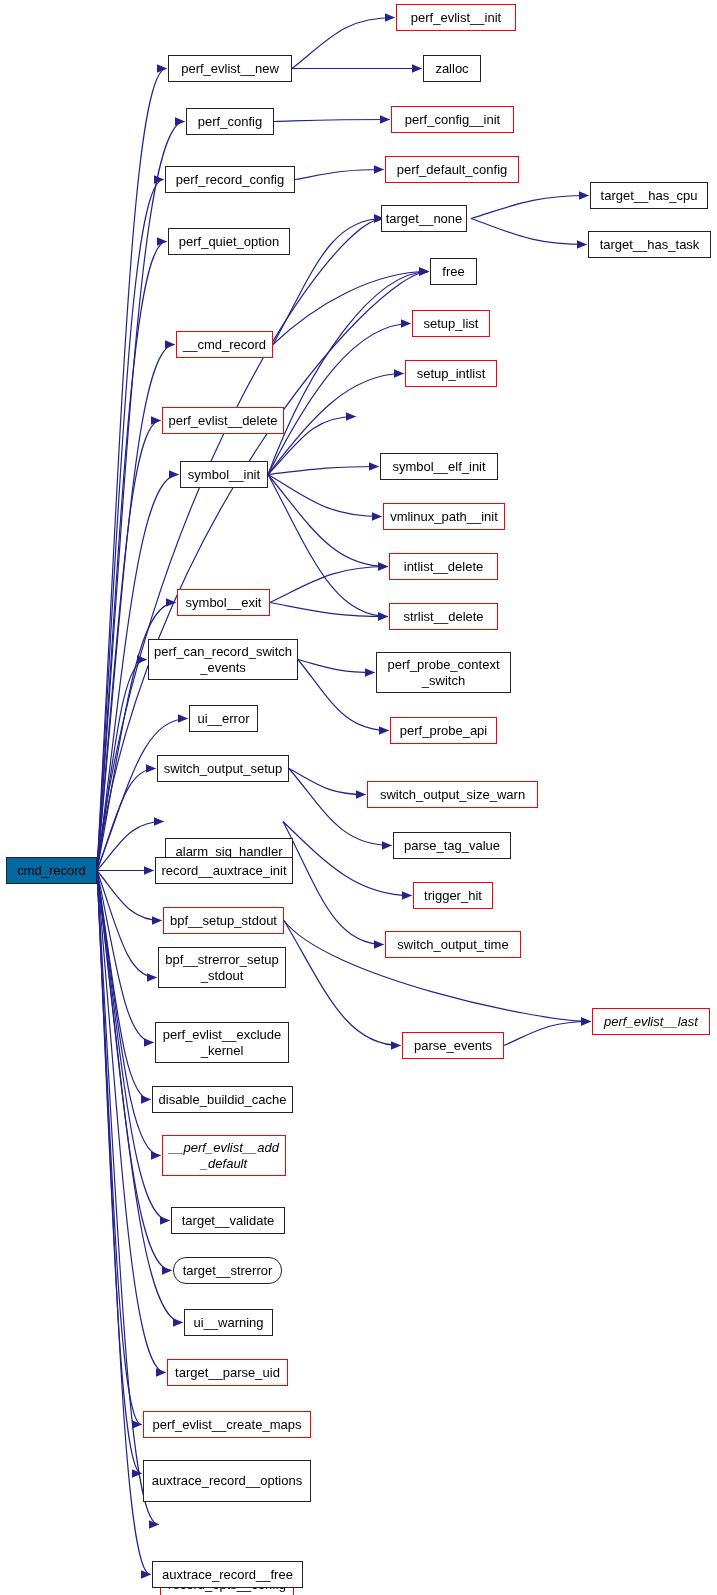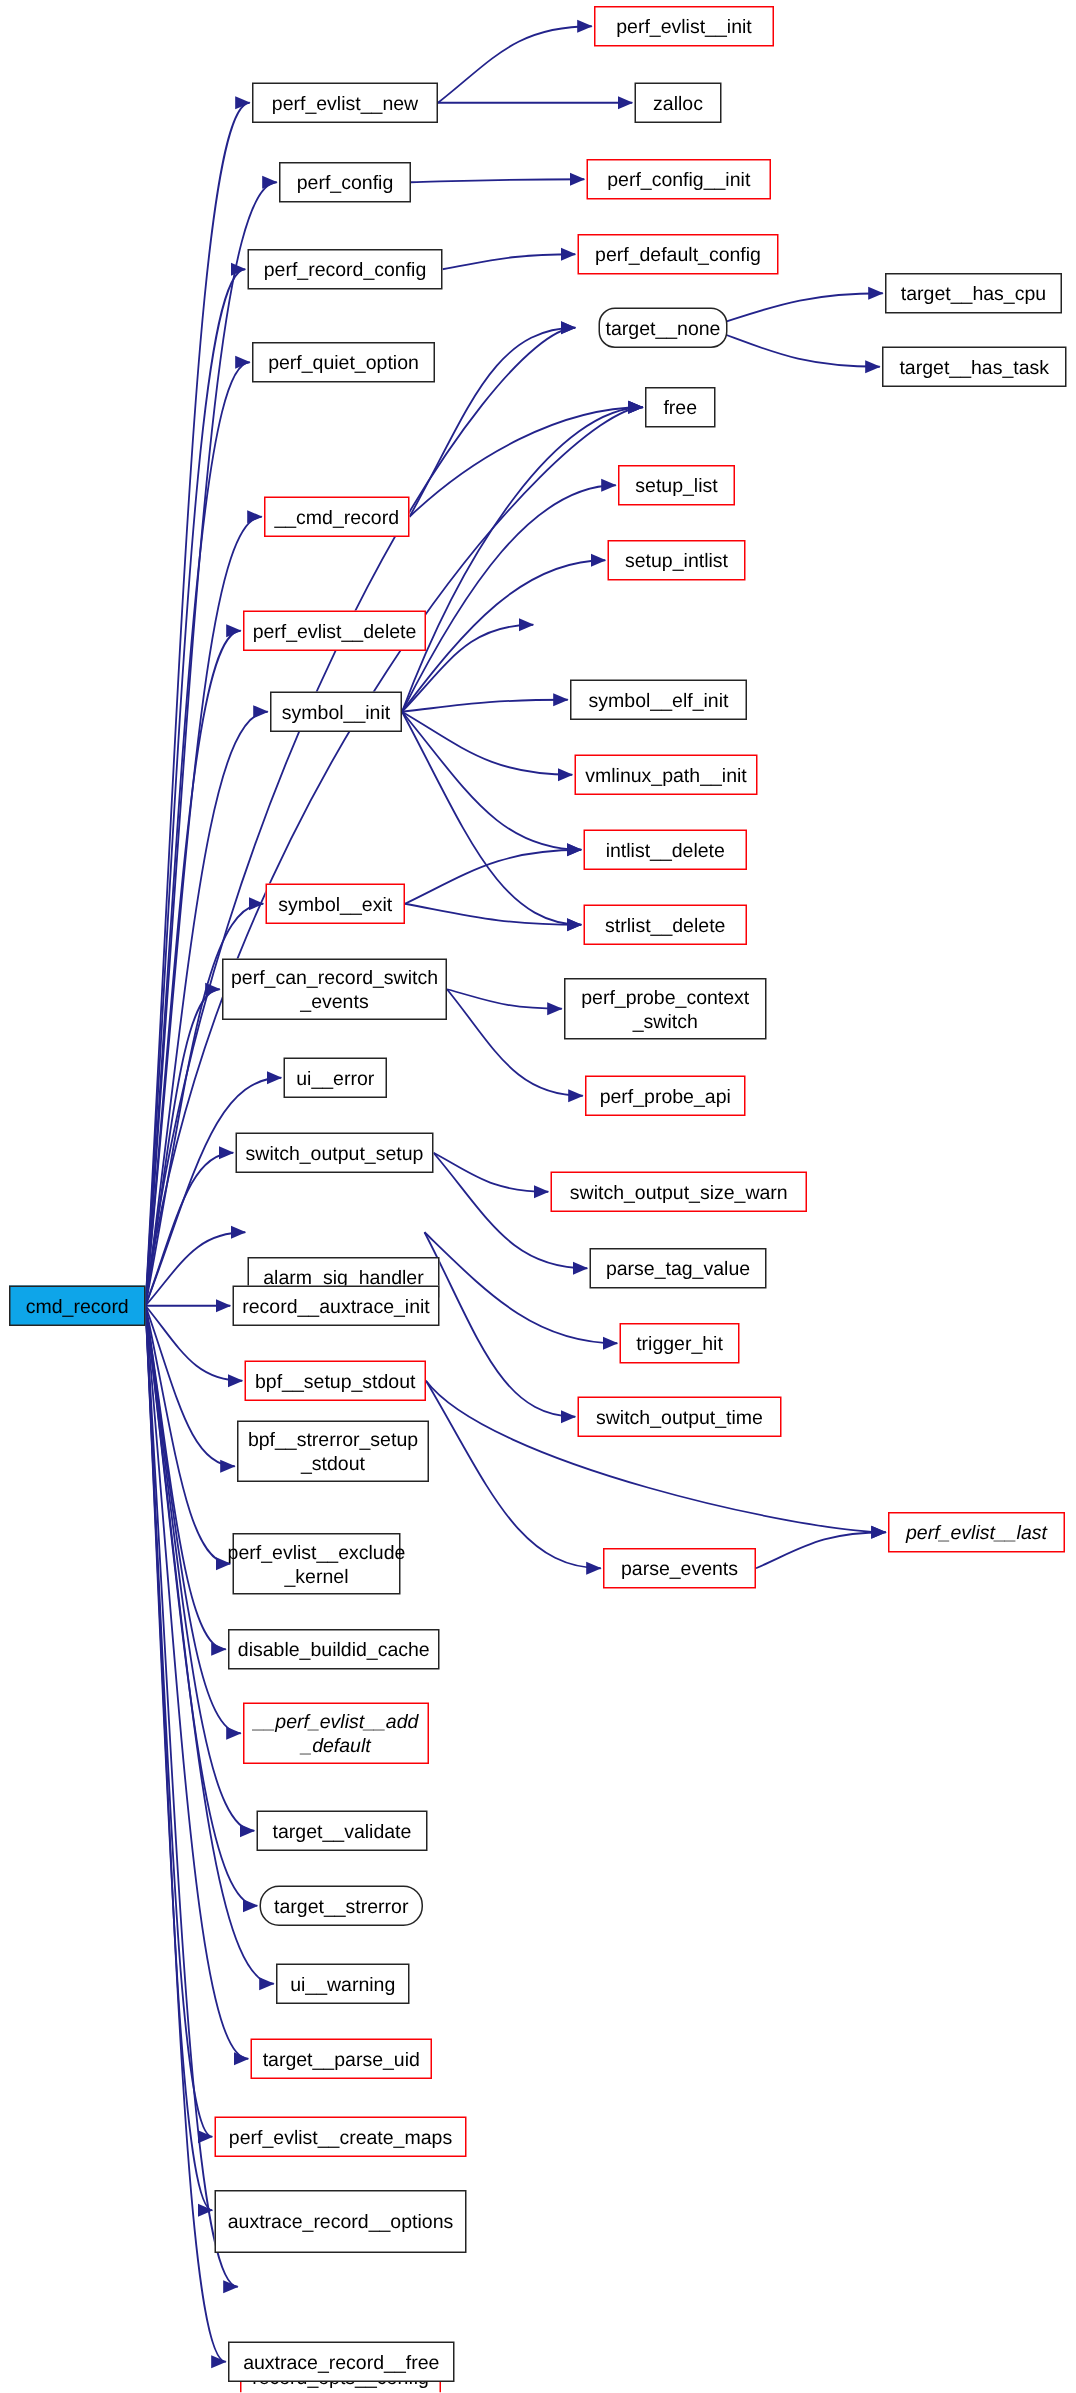--- a/index.html
+++ b/index.html
@@ -17,21 +17,21 @@
     background:#ffffff;
     border:1.5px solid #242424;
     box-sizing:border-box;
     display:flex;flex-direction:column;
     align-items:center;justify-content:center;
     font-size:13px;line-height:16px;color:#000000;
     white-space:nowrap;
     cursor:pointer;
   }
   .node.red{border-color:#fb0006;}
-  .node.root{background:#0ea5e9;cursor:default;}
+  .node.root{background:#0369a1;cursor:default;}
   .node span{pointer-events:none;}
 </style>
 </head>
 <body>
 
 <div class="canvas">
     <svg class="edges" width="717" height="1595">
       <defs>
         <marker id="arw" viewBox="0 0 10 10" refX="8.5" refY="5" markerWidth="9.5" markerHeight="9.5" orient="auto">
           <path d="M0,1.2 L9,5 L0,8.8 z" fill="#23238b"></path>
@@ -136,21 +136,21 @@
     <div class="node" style="left: 155px; top: 857px; width: 138px; height: 27px;">
       <span>record__auxtrace_init</span>
     </div>
     <div class="node red" style="left: 163px; top: 907px; width: 121px; height: 27px;">
       <span>bpf__setup_stdout</span>
     </div>
     <div class="node" style="left: 158px; top: 947px; width: 128px; height: 41px;">
       <span>bpf__strerror_setup</span>
       <span>_stdout</span>
     </div>
-    <div class="node" style="left: 155px; top: 1022px; width: 112px; height: 41px;">
+    <div class="node" style="left: 155px; top: 1022px; width: 134px; height: 41px;">
       <span>perf_evlist__exclude</span>
       <span>_kernel</span>
     </div>
     <div class="node" style="left: 152px; top: 1086px; width: 141px; height: 27px;">
       <span>disable_buildid_cache</span>
     </div>
     <div class="node red" style="left: 162px; top: 1135px; width: 124px; height: 41px; font-style: italic;">
       <span>__perf_evlist__add</span>
       <span>_default</span>
     </div>
@@ -183,21 +183,21 @@
     </div>
     <div class="node" style="left: 423px; top: 55px; width: 58px; height: 27px;">
       <span>zalloc</span>
     </div>
     <div class="node red" style="left: 391px; top: 106px; width: 123px; height: 27px;">
       <span>perf_config__init</span>
     </div>
     <div class="node red" style="left: 385px; top: 156px; width: 134px; height: 27px;">
       <span>perf_default_config</span>
     </div>
-    <div class="node" style="left: 399px; top: 205px; width: 86px; height: 27px; border-radius: 11px;">
+    <div class="node" style="left: 381px; top: 205px; width: 86px; height: 27px;">
       <span>target__none</span>
     </div>
     <div class="node" style="left: 430px; top: 258px; width: 47px; height: 27px;">
       <span>free</span>
     </div>
     <div class="node red" style="left: 412px; top: 310px; width: 78px; height: 27px;">
       <span>setup_list</span>
     </div>
     <div class="node red" style="left: 405px; top: 360px; width: 92px; height: 27px;">
       <span>setup_intlist</span>

